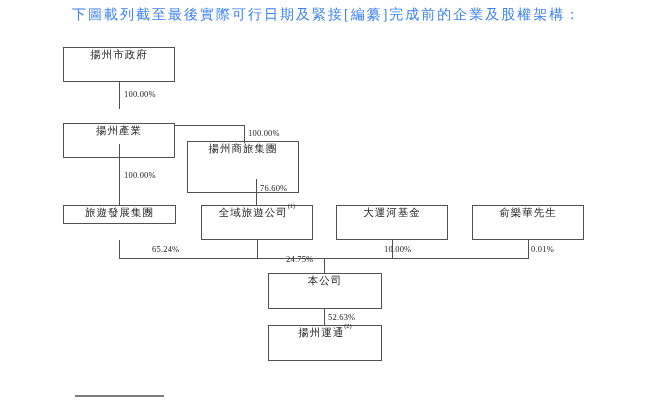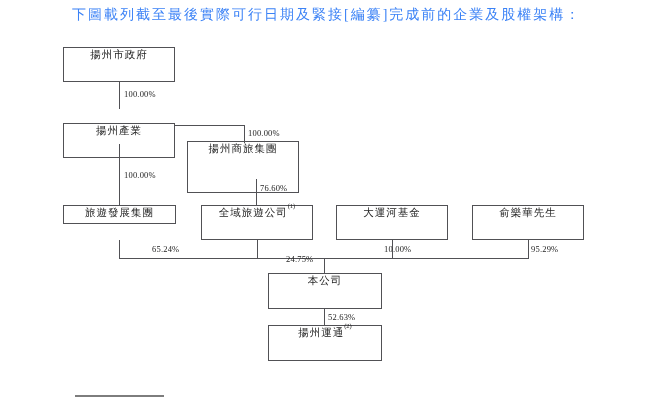--- a/index.html
+++ b/index.html
@@ -144,18 +144,18 @@
   <div class="vline" id="e-bus-company"></div>
   <div class="vline" id="e-company-yuntong"></div>
 
   <div class="pct" id="p-gov-industry">100.00%</div>
   <div class="pct" id="p-industry-shanglv">100.00%</div>
   <div class="pct" id="p-industry-tourismdev">100.00%</div>
   <div class="pct" id="p-shanglv-quanyu">76.60%</div>
   <div class="pct" id="p-tourismdev-company">65.24%</div>
   <div class="pct" id="p-quanyu-company">24.75%</div>
   <div class="pct" id="p-canalfund-company">10.00%</div>
-  <div class="pct" id="p-mryu-company">95.29%</div>
+  <div class="pct" id="p-mryu-company">0.01%</div>
   <div class="pct" id="p-company-yuntong">52.63%</div>
 
   <div class="footnote-rule"></div>
 
 </div>
 
 </body></html>

